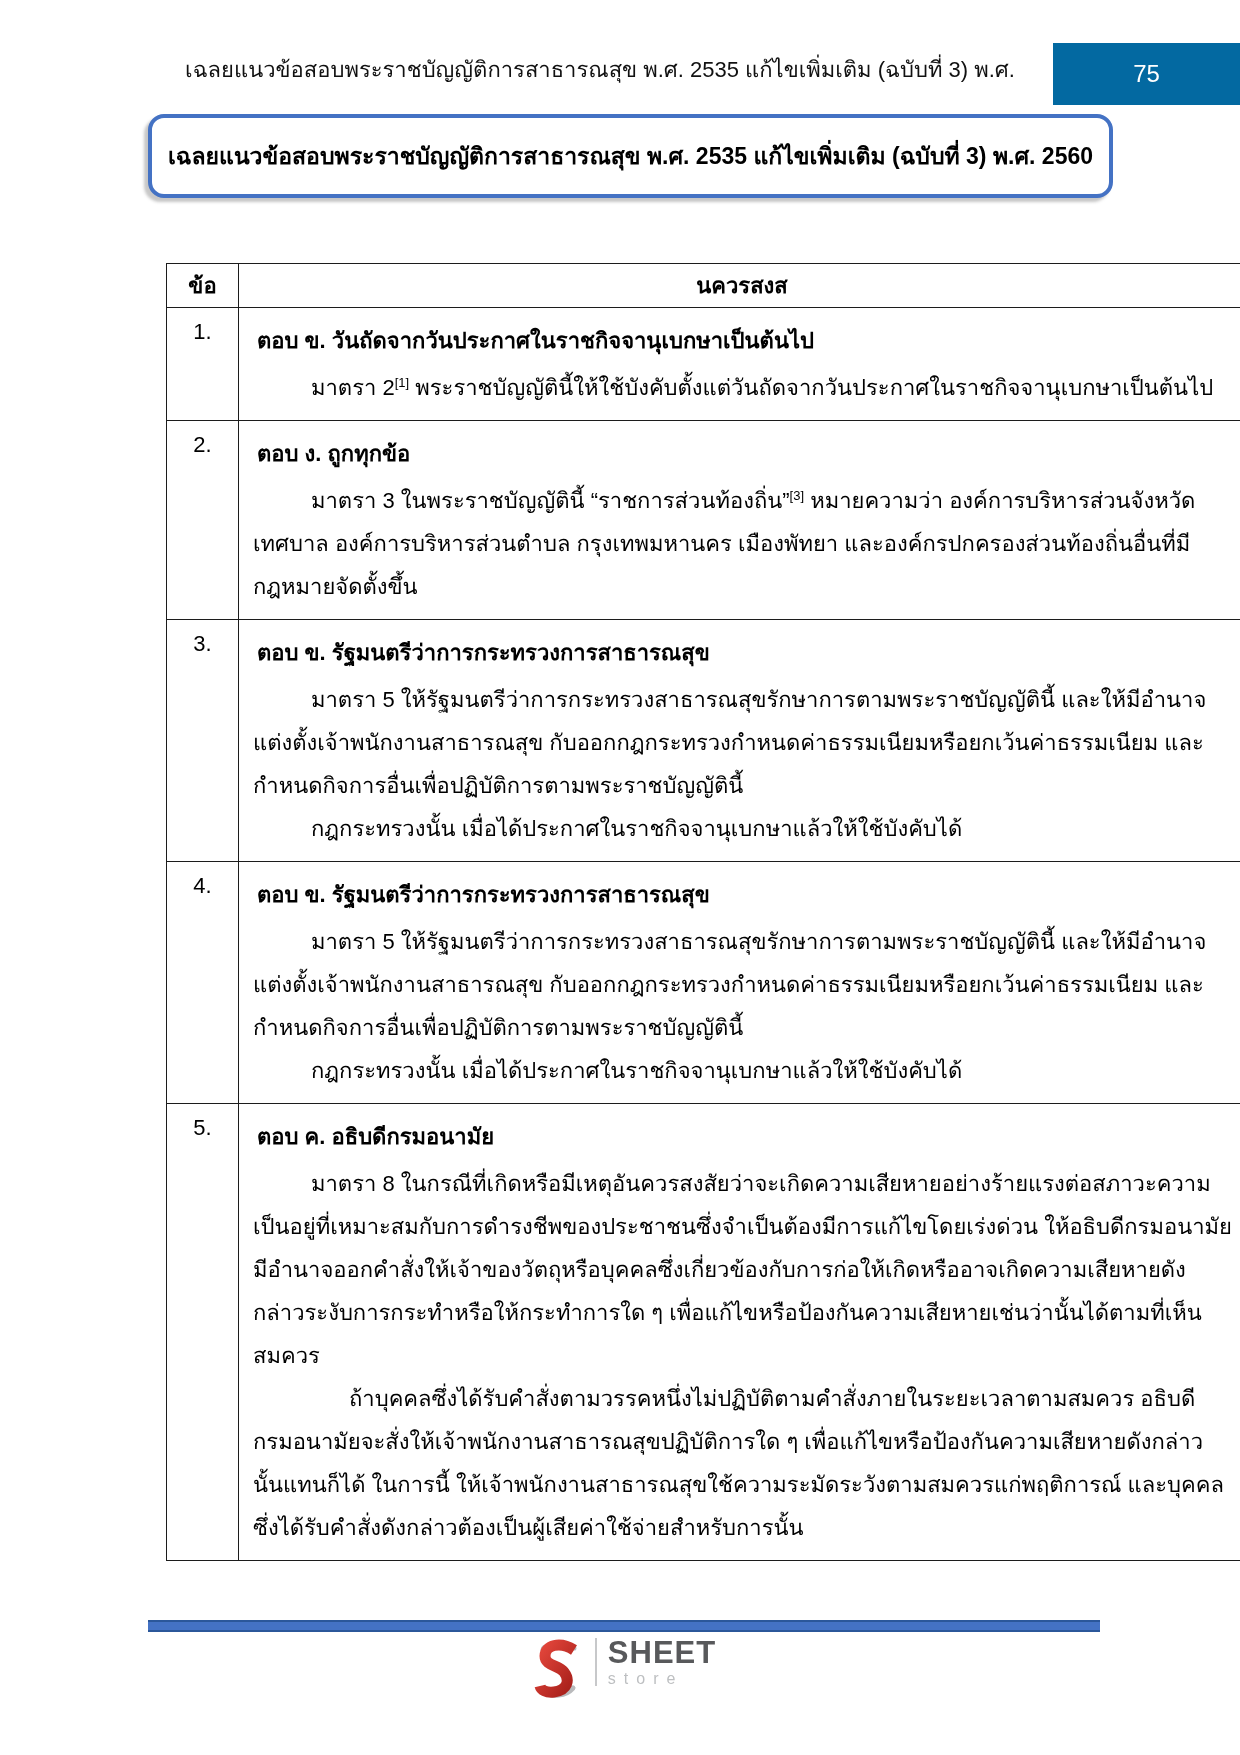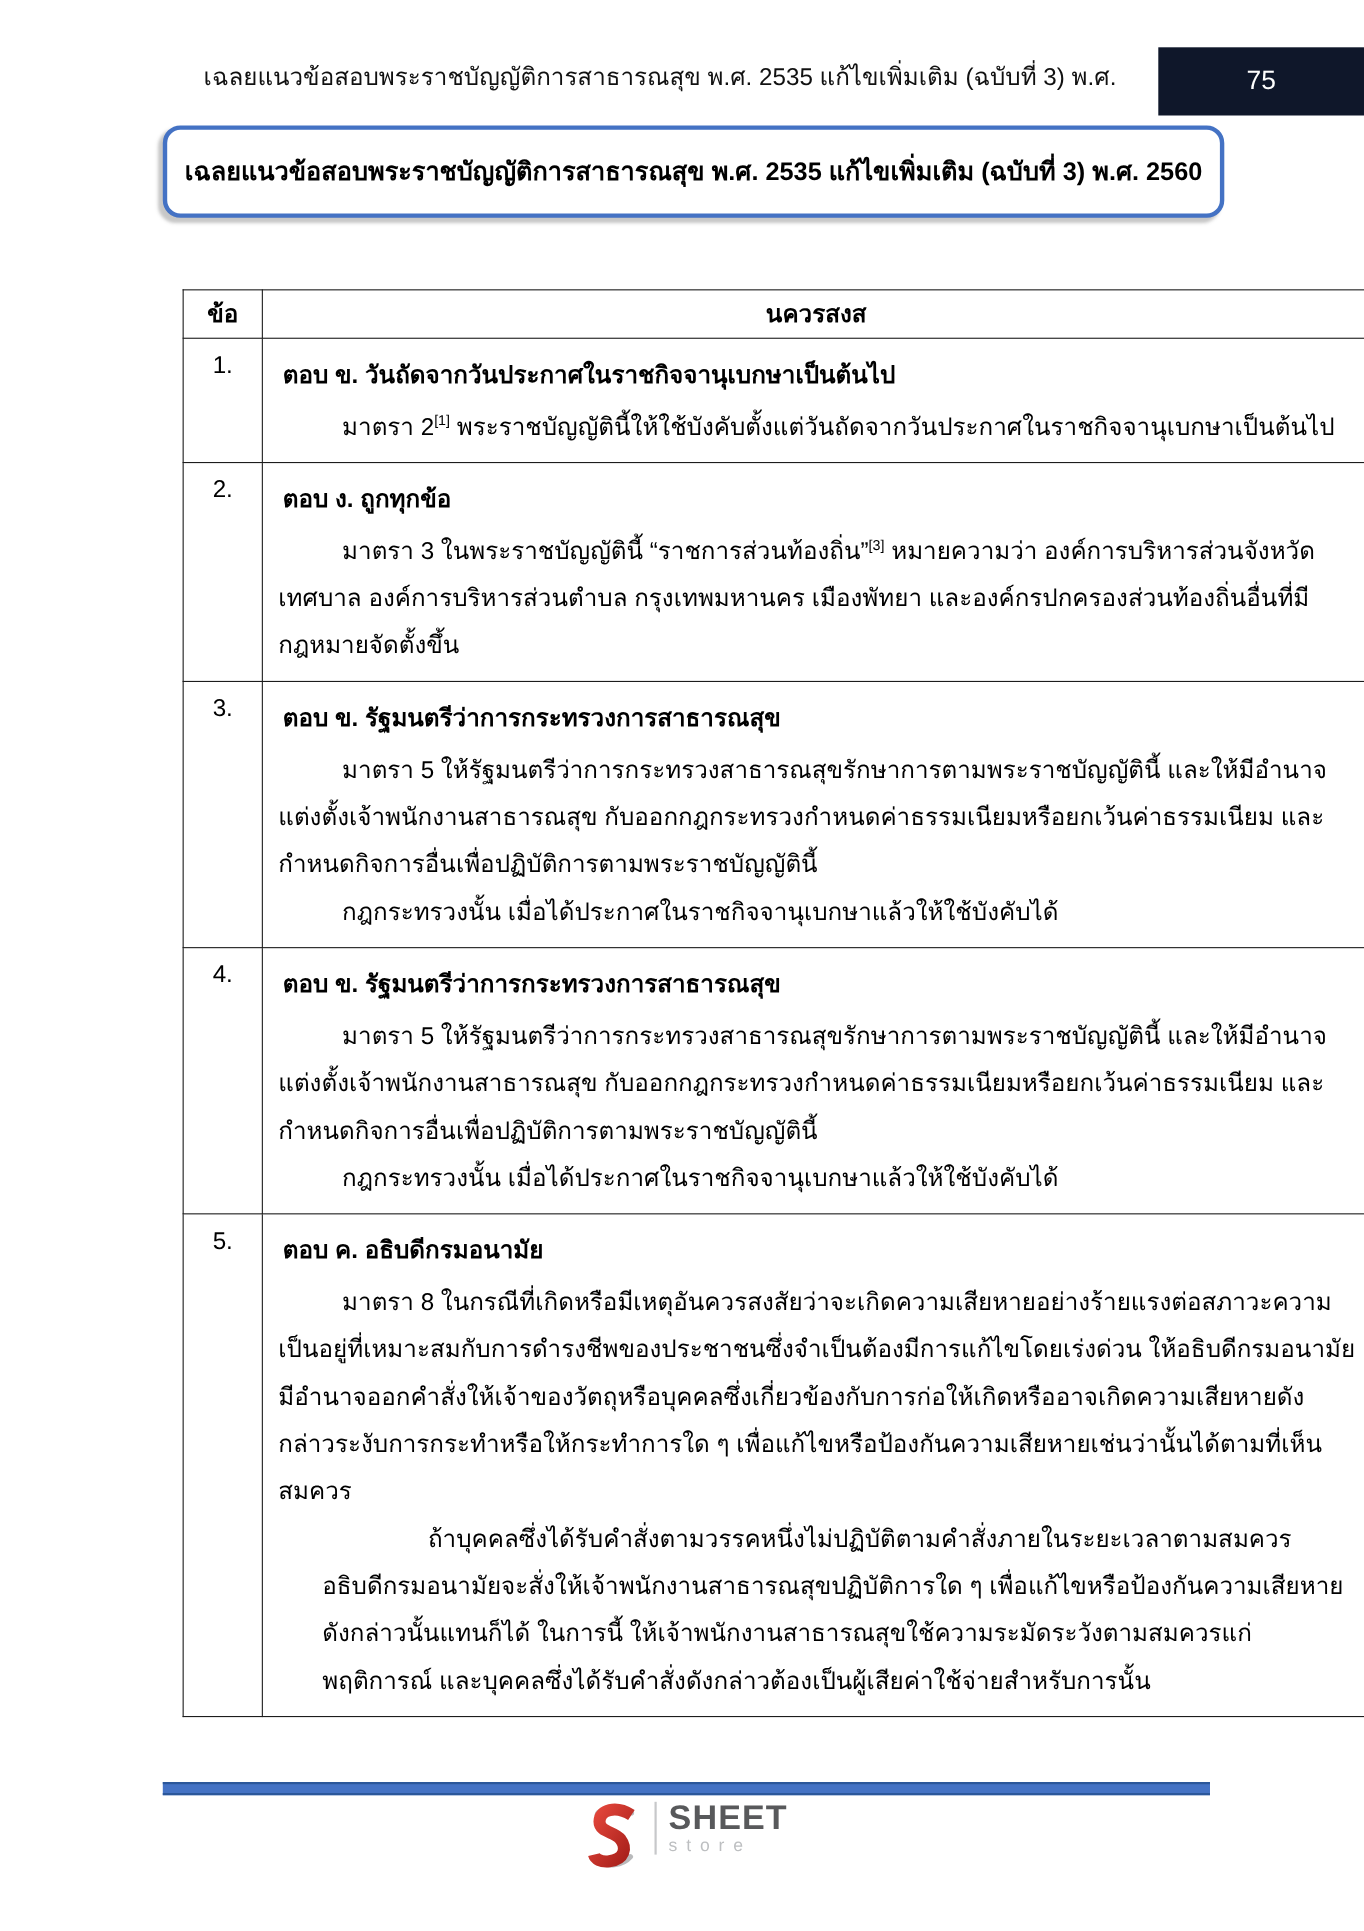--- a/index.html
+++ b/index.html
@@ -10,21 +10,21 @@
     overflow:hidden;
   }
 
   
   .running-head {
     position:absolute; top:54px; left:150px; width:900px;
     text-align:center; font-size:22px; line-height:32px; color:#111;
   }
   .page-num-box {
     position:absolute; top:43px; left:1053px; width:187px; height:62px;
-    background:#0f172a; color:#fff; display:flex; align-items:center;
+    background:#0369a1; color:#fff; display:flex; align-items:center;
     justify-content:center; font-size:24px;
   }
 
   
   .title-box {
     position:absolute; top:114px; left:148px; width:965px; height:84px;
     background:#fff; border:4px solid #4472C4; border-radius:16px;
     display:flex; align-items:center; justify-content:center;
     font-size:23px; font-weight:bold;
     box-shadow:-4px 4px 3px rgba(130,130,130,0.45);
@@ -42,21 +42,21 @@
   }
   .col-no { width:72px; }
   td.no-cell {
     text-align:center; vertical-align:top; padding-top:11px; font-size:22px;
   }
   td.ans-cell {
     padding:7px 12px 11px 14px; line-height:43px; vertical-align:top;
   }
   .ans-title { font-weight:bold; margin:4px; }
   .para { margin:0; text-indent:58px; }
-  .para.deep { text-indent:96px;margin-left:40px; }
+  .para.deep { text-indent:96px; }
   .lead { font-weight:normal; }
   .para sup { font-size:13px; line-height:0; }
 
   
   .footer-bar {
     position:absolute; top:1620px; left:148px; width:952px; height:12px;
     background:#4472C4; border-top:2px solid #2b579a; border-bottom:2px solid #2b579a;
   }
   .footer-logo {
     position:absolute; top:1638px; left:148px; width:952px; height:66px;

